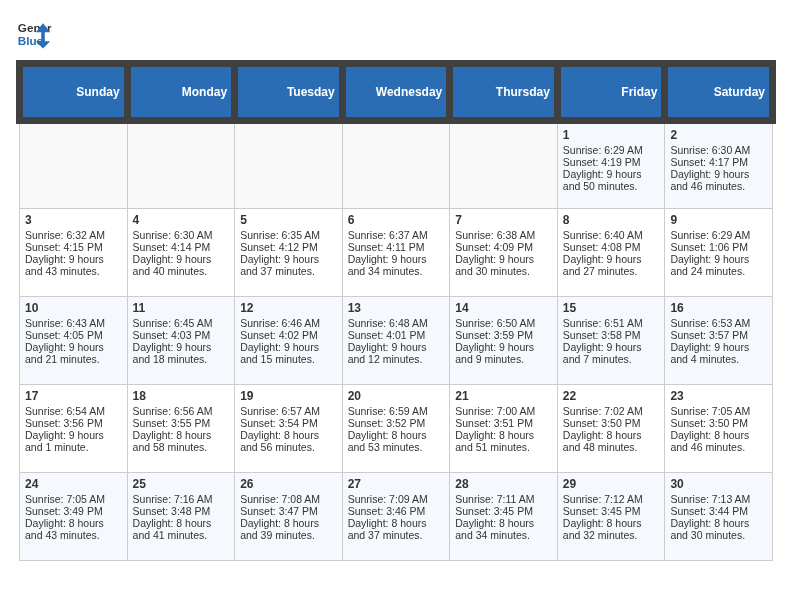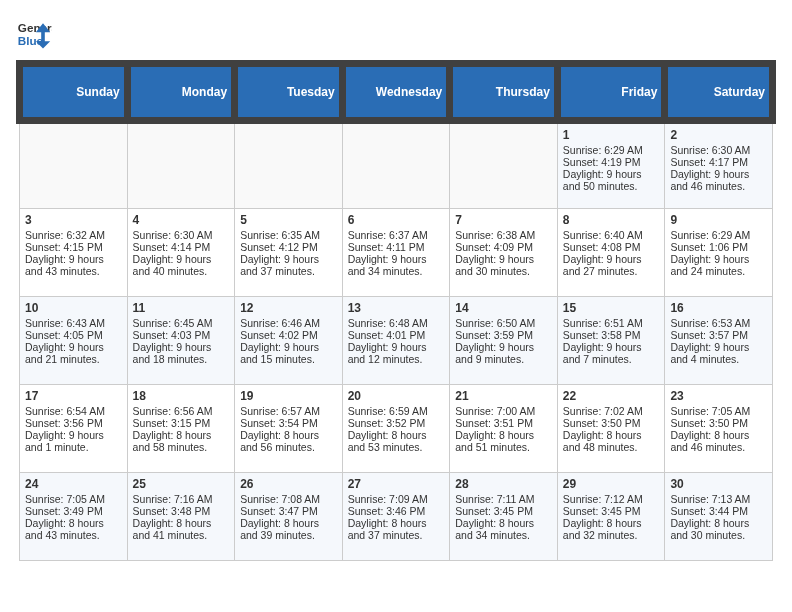--- a/index.html
+++ b/index.html
@@ -233,21 +233,21 @@
         <td>
           <span class="day-num">17</span>
           <div>Sunrise: 6:54 AM</div>
           <div>Sunset: 3:56 PM</div>
           <div>Daylight: 9 hours</div>
           <div>and 1 minute.</div>
         </td>
         <td>
           <span class="day-num">18</span>
           <div>Sunrise: 6:56 AM</div>
-          <div>Sunset: 3:15 PM</div>
+          <div>Sunset: 3:55 PM</div>
           <div>Daylight: 8 hours</div>
           <div>and 58 minutes.</div>
         </td>
         <td>
           <span class="day-num">19</span>
           <div>Sunrise: 6:57 AM</div>
           <div>Sunset: 3:54 PM</div>
           <div>Daylight: 8 hours</div>
           <div>and 56 minutes.</div>
         </td>

